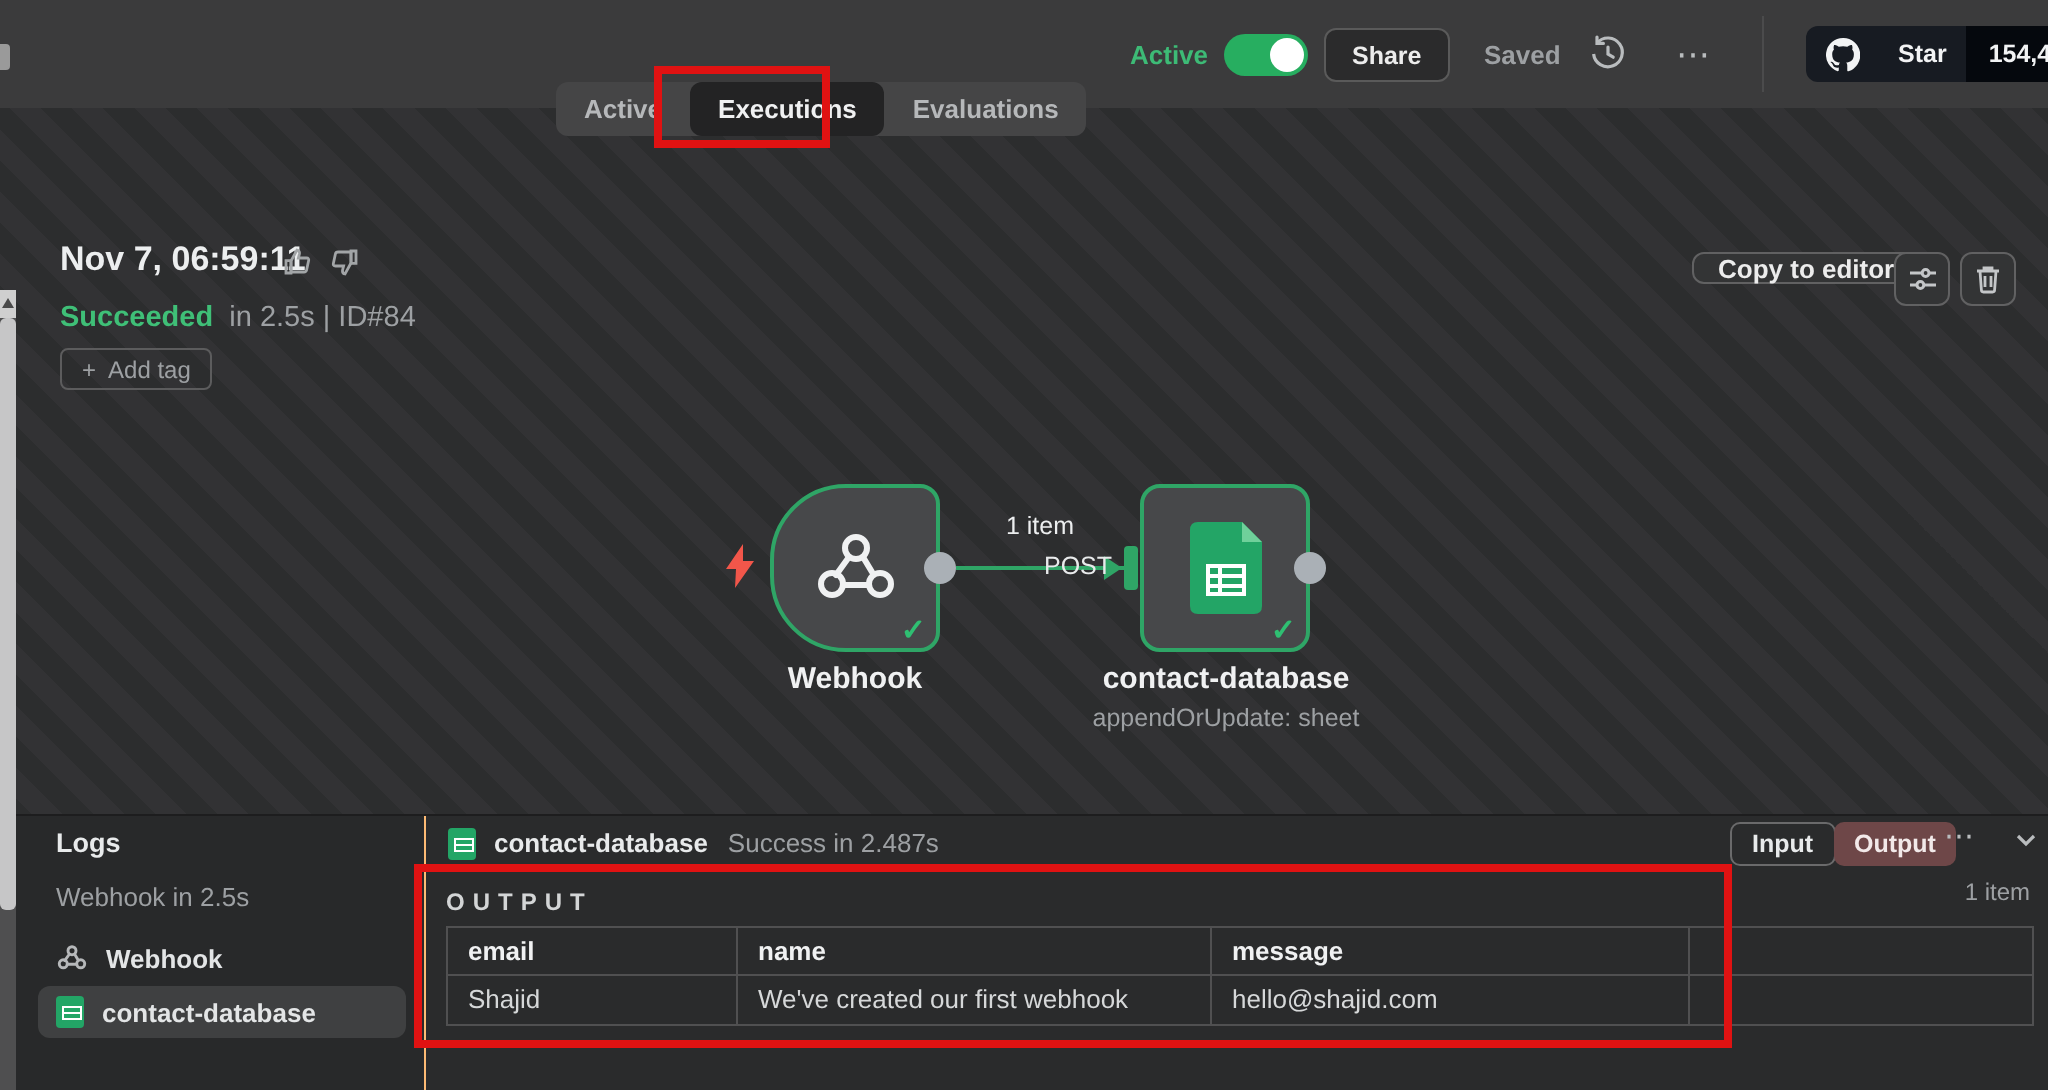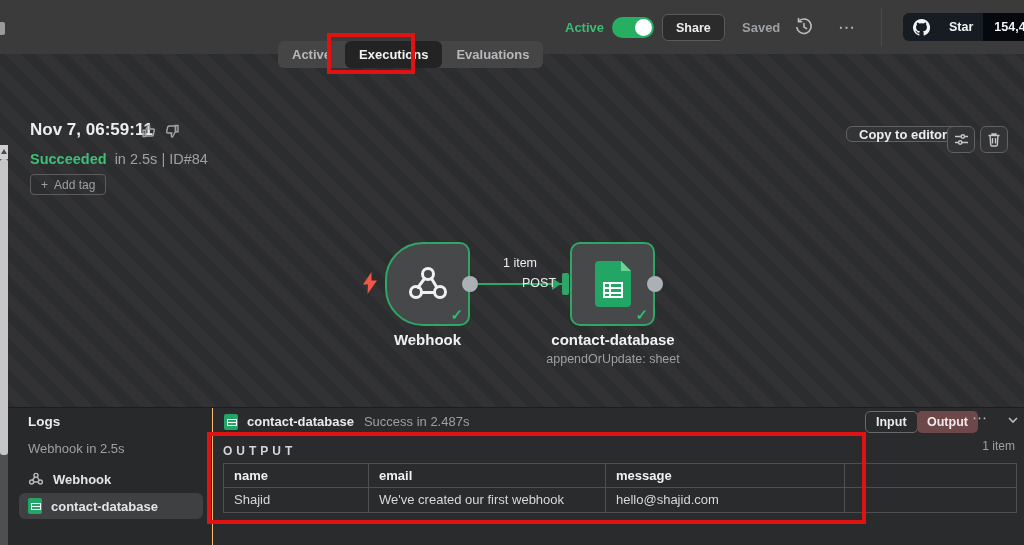--- a/index.html
+++ b/index.html
@@ -312,22 +312,22 @@
     <div id="output-collapse-icon">
       <svg width="12" height="12" viewBox="0 0 12 12" fill="none" stroke="#b9bcbe" stroke-width="1.6">
           <path d="M2 4l4 4 4-4"></path>
         </svg>
     </div>
 
     <div id="output-section-label">OUTPUT</div>
     <div id="output-item-count">1 item</div>
 
     <div id="output-table">
+      <div class="hdr">email</div>
       <div class="hdr">name</div>
-      <div class="hdr">email</div>
       <div class="hdr">message</div>
       <div class="hdr"></div>
       <div class="val">Shajid</div>
       <div class="val">We've created our first webhook</div>
       <div class="val">hello@shajid.com</div>
       <div class="val"></div>
     </div>
   </div>
 </div>
 

